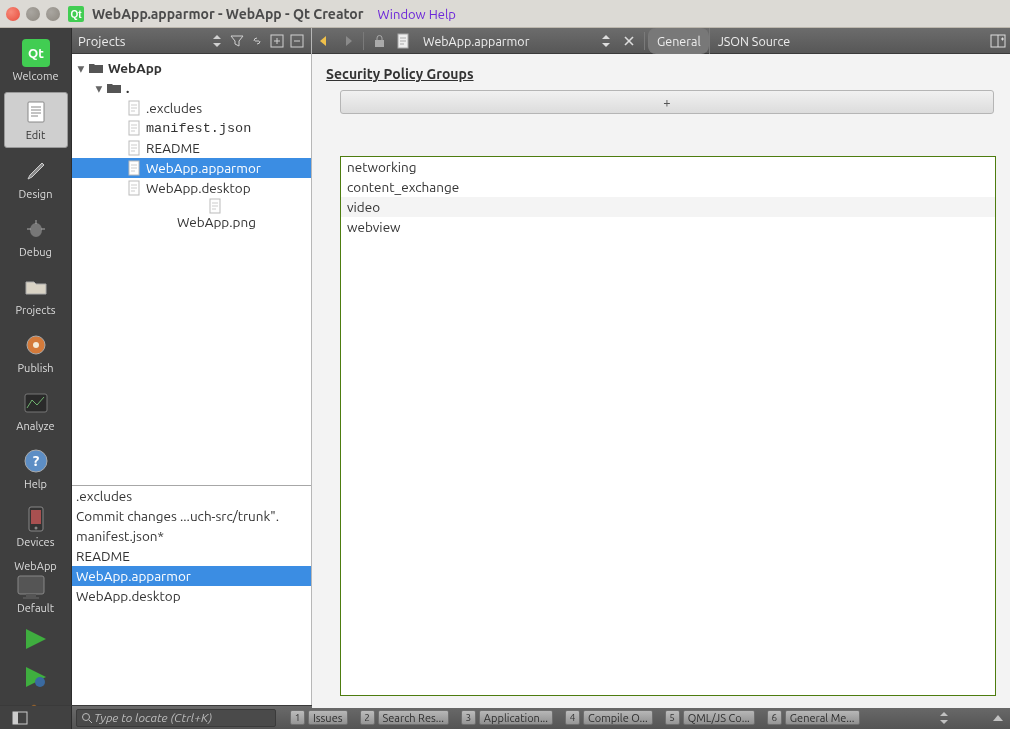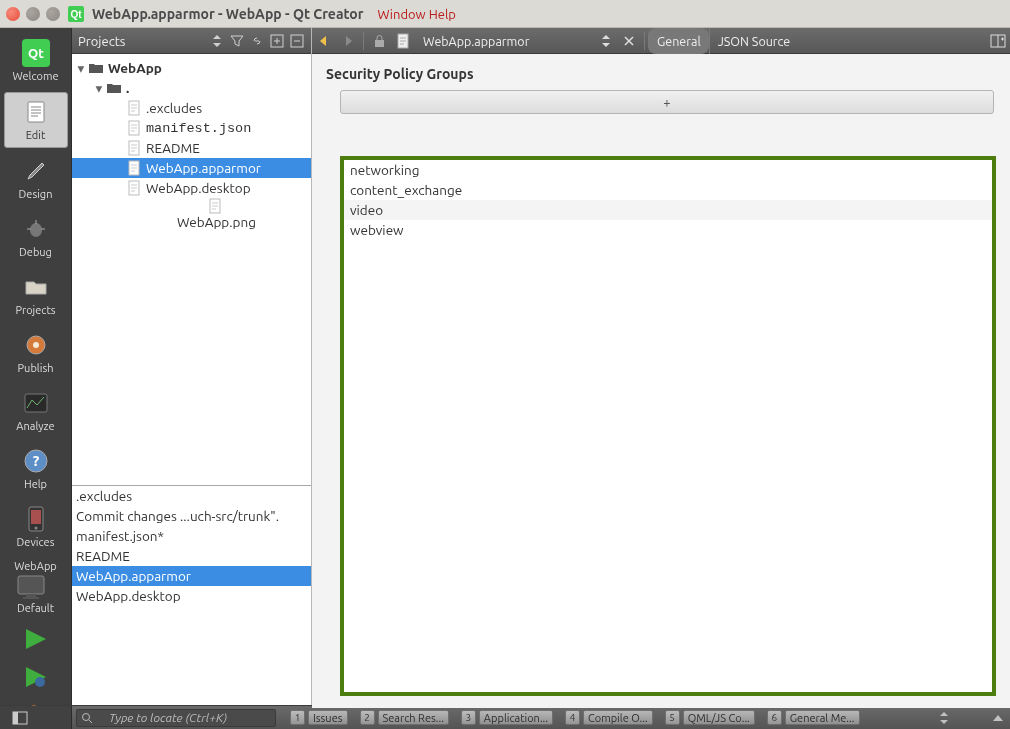--- a/index.html
+++ b/index.html
@@ -6,21 +6,21 @@
   html,body { width:1010px; height:729px; font-family:"Ubuntu","Segoe UI",Arial,sans-serif; font-size:13px; overflow:hidden; background:#f0f0f0; color:#333;}
   svg { display:block; }
 
   
   .titlebar { height:28px; background:#dcdad5; border-bottom:1px solid #bdb8ae; display:flex; align-items:center; padding:0 6px; gap:8px;}
   .win-btns { display:flex; gap:6px; }
   .win-btn { width:14px; height:14px; border-radius:50%; display:flex; align-items:center; justify-content:center; font-size:9px; color:#444;}
   .win-close { background:radial-gradient(circle at 35% 35%, #f78a7a, #e74c3c); }
   .win-min, .win-max { background:radial-gradient(circle at 35% 35%, #a9a6a0, #8d8880); }
   .titlebar .apptitle { font-weight:bold; color:#4b4b4b; font-size:14px; }
-  .titlebar .menus { color:#b91c1c; font-size:13px; margin-left:6px;}
+  .titlebar .menus { color:#6d28d9; font-size:13px; margin-left:6px;}
   .qticon { width:16px; height:16px; }
 
   
   .app { display:flex; height:calc(729px - 28px - 24px); }
 
   
   .activity { width:72px; background:#3f3f3f; color:#fff; display:flex; flex-direction:column; align-items:center; padding-top:6px; gap:4px; border-right:1px solid #2c2c2c;}
   .act-item { width:64px; display:flex; flex-direction:column; align-items:center; font-size:11px; color:#ddd; padding:4px 0 6px;}
   .act-item.sel { background:#cfcfcf; color:#333; border:1px solid #999; border-radius:3px;}
   .act-icon { width:34px; height:30px; display:flex; align-items:center; justify-content:center; margin-bottom:2px;}
@@ -48,23 +48,23 @@
 
   
   .editor { flex:1; display:flex; flex-direction:column; background:#f3f3f3;}
   .editor-toolbar { height:26px; background:linear-gradient(#6c6c6c,#575757); display:flex; align-items:center; color:#eee; font-size:12.5px; border-bottom:1px solid #3a3a3a;}
   .et-btn { width:22px; height:22px; display:flex; align-items:center; justify-content:center; margin:0 1px;}
   .et-sep { width:1px; height:18px; background:#7a7a7a; margin:0 3px;}
   .file-combo { flex:0 0 200px; height:20px; display:flex; align-items:center; padding:0 6px; color:#eee; margin-left:2px;}
   .tab { padding:0 8px; height:26px; display:flex; align-items:center; border-left:1px solid #7a7a7a;}
   .tab.active { background:#787878;border-radius:8px; }
   .editor-body { flex:1; background:#f3f3f3; padding:12px 14px; }
-  .section-title { font-weight:bold; font-size:14px; color:#333; margin-bottom:8px;}
+  .section-title { font-weight:bold; font-size:14px; color:#333; margin-bottom:8px;text-decoration:underline;}
   .add-btn { height:24px; border:1px solid #b5b5b5; border-radius:3px; background:linear-gradient(#f1f1f1,#dcdcdc); display:flex; align-items:center; justify-content:center; color:#555; margin:0 2px 8px 14px;}
-  .policy-list { border:4px solid #4d7c0f; background:#fff; margin-left:14px; min-height:540px;margin-top:42px;}
+  .policy-list { border:1px solid #4d7c0f; background:#fff; margin-left:14px; min-height:540px;margin-top:42px;}
   .policy-row { height:20px; display:flex; align-items:center; padding:0 6px; font-size:13.5px; color:#333;}
   .policy-row.alt { background:#f4f4f4; }
 
   
   .status { height:24px; background:linear-gradient(#6a6a6a,#545454); display:flex; align-items:center; color:#eee; font-size:12px; padding:0 4px; gap:4px; border-top:1px solid #3a3a3a;}
   .st-left { width:72px; background:#414141; height:24px; margin:-0 0 0 -4px; display:flex; align-items:center; justify-content:flex-start; padding-left:12px; border-right:1px solid #2c2c2c;}
   .locator { flex:0 0 200px; height:18px; background:#4a4a4a; border:1px solid #3a3a3a; border-radius:2px; display:flex; align-items:center; padding:0 4px; color:#bbb; font-style:italic;}
   .st-tab { height:18px; display:flex; align-items:center; gap:3px; padding:0 4px;}
   .st-num { width:15px; height:15px; background:linear-gradient(#bcbcbc,#969696); border:1px solid #6f6f6f; border-radius:2px; color:#333; font-size:10px; display:flex; align-items:center; justify-content:center;}
   .st-lbl { background:linear-gradient(#b7b7b7,#909090); border:1px solid #6f6f6f; border-radius:2px; padding:0 4px; height:15px; display:flex; align-items:center; color:#2d2d2d; font-size:11px; max-width:92px; overflow:hidden; white-space:nowrap;}
@@ -419,21 +419,21 @@
     <svg width="16" height="14" viewBox="0 0 16 14">
         <rect x="1" y="1" width="14" height="12" fill="none" stroke="#ccc"></rect>
         <rect x="1" y="1" width="5" height="12" fill="#ccc"></rect>
       </svg>
   </div>
   <div class="locator">
     <svg width="12" height="12" viewBox="0 0 12 12">
         <circle cx="5" cy="5" r="3.5" fill="none" stroke="#bbb"></circle>
         <line x1="8" y1="8" x2="11" y2="11" stroke="#bbb"></line>
       </svg>
-    <span style="margin-left:16px">Type to locate (Ctrl+K)</span>
+    <span style="margin-left:1px">Type to locate (Ctrl+K)</span>
   </div>
   <div id="status-tabs" style="display:flex; gap:4px; margin-left:6px;">
       <div class="st-tab">
         <span class="st-num">1</span>
         <span class="st-lbl">Issues</span>
       </div>
       <div class="st-tab">
         <span class="st-num">2</span>
         <span class="st-lbl">Search Res...</span>
       </div>

